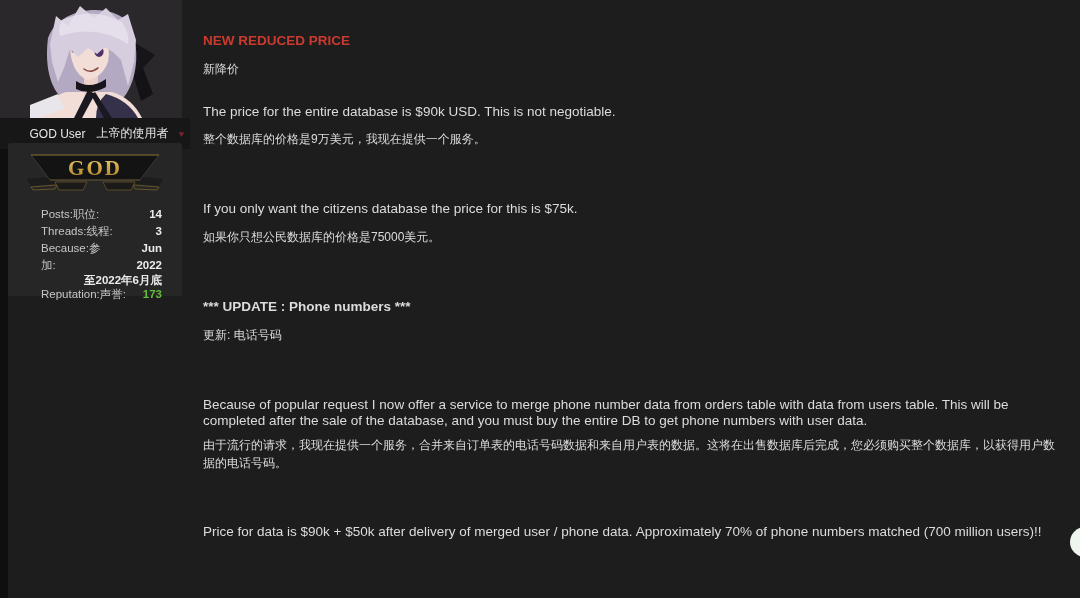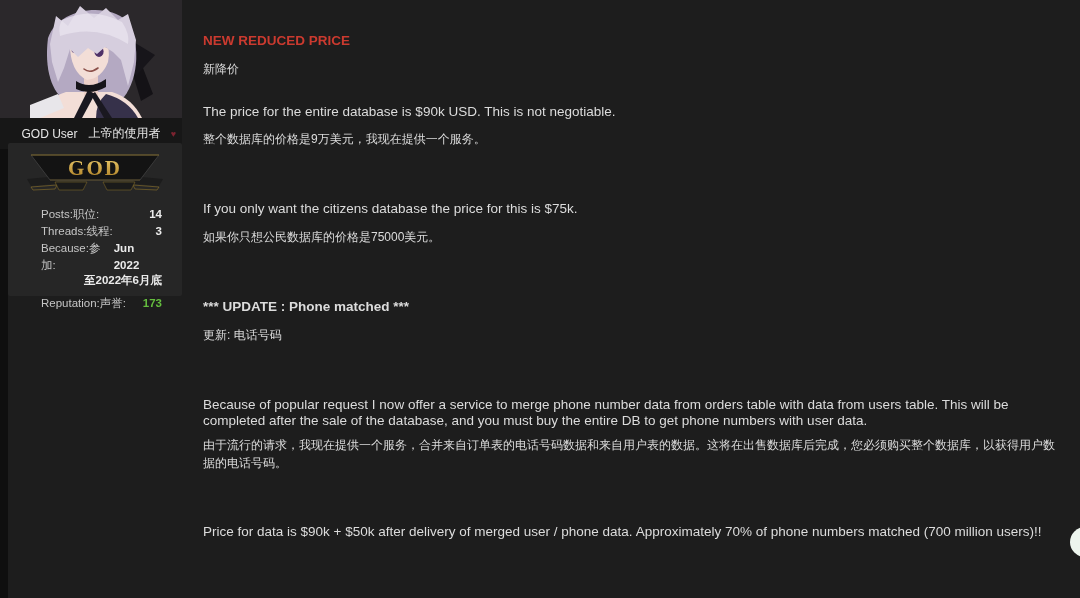--- a/index.html
+++ b/index.html
@@ -17,41 +17,41 @@
   
   .avatar{
     position:absolute;left:0;top:0;width:182px;height:118px;
     background:#2b282b;overflow:hidden;cursor:pointer;
   }
   .avatar svg{display:block;width:100%;height:100%;}
 
   .user-row{
     position:absolute;left:0;top:118px;width:182px;height:31px;
     background:#171717;display:flex;align-items:center;justify-content:center;
-    gap:11px;color:#e6e6e6;font-size:12px;cursor:pointer;
+    gap:11px;color:#e6e6e6;font-size:12px;cursor:pointer;padding-left:8px;
   }
   .user-row .heart{
     position:absolute;right:6px;top:50%;transform:translateY(-50%);
     font-size:9px;color:#7c2330;line-height:1;
   }
 
   .panel{
     position:absolute;left:8px;top:143px;width:174px;height:153px;
     background:#262626;border-radius:2px;box-sizing:border-box;
   }
   .badge{width:140px;height:46px;margin:6px auto 0 auto;}
   .badge svg{display:block;width:100%;height:100%;}
 
   .stats{padding:11px 20px 0 33px;}
   .stat-row{display:flex;justify-content:space-between;align-items:baseline;
     font-size:11.5px;line-height:17px;}
   .stat-label{color:#c6c6c6;}
-  .stat-value{color:#ebebeb;font-weight:bold;}
+  .stat-value{color:#ebebeb;font-weight:bold;text-align:right;}
   .stat-sub{color:#ebebeb;font-weight:bold;font-size:11.5px;line-height:12px;text-align:right;}
-  .stat-row.rep{margin-top:9px;}
+  .stat-row.rep{margin-top:0;}
   .stat-value.green{color:#64bd3e;}
 
   
   .content{
     position:absolute;left:203px;top:8px;width:859px;
     color:#dcdcdc;
   }
   .content p{margin:0;}
   .p-en{font-size:13.5px;line-height:16px;}
   .p-cn{font-size:12px;line-height:17px;}
@@ -173,21 +173,21 @@
   <div class="content">
     <p class="p-en red mt-title">NEW REDUCED PRICE</p>
     <p class="p-cn mt-12">新降价</p>
 
     <p class="p-en mt-26">The price for the entire database is $90k USD. This is not negotiable.</p>
     <p class="p-cn mt-11">整个数据库的价格是9万美元，我现在提供一个服务。</p>
 
     <p class="p-en mt-53">If you only want the citizens database the price for this is $75k.</p>
     <p class="p-cn mt-12">如果你只想公民数据库的价格是75000美元。</p>
 
-    <p class="p-en bold mt-53">*** UPDATE : Phone matched ***</p>
+    <p class="p-en bold mt-53">*** UPDATE : Phone numbers ***</p>
     <p class="p-cn mt-12">更新: 电话号码</p>
 
     <p class="p-en two-line-en mt-53">Because of popular request I now offer a service to merge phone number data from orders table with data from users table. This will be completed after the sale of the database, and you must buy the entire DB to get phone numbers with user data.</p>
     <p class="p-cn two-line-cn mt-8">由于流行的请求，我现在提供一个服务，合并来自订单表的电话号码数据和来自用户表的数据。这将在出售数据库后完成，您必须购买整个数据库，以获得用户数据的电话号码。</p>
 
     <p class="p-en mt-52">Price for data is $90k + $50k after delivery of merged user / phone data. Approximately 70% of phone numbers matched (700 million users)!!</p>
   </div>
 
   <div class="fab"></div>
 

